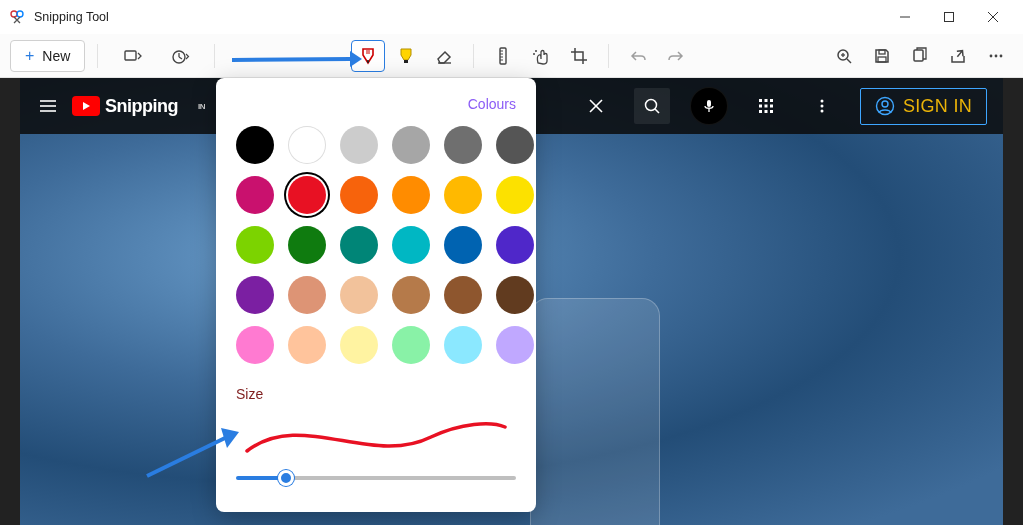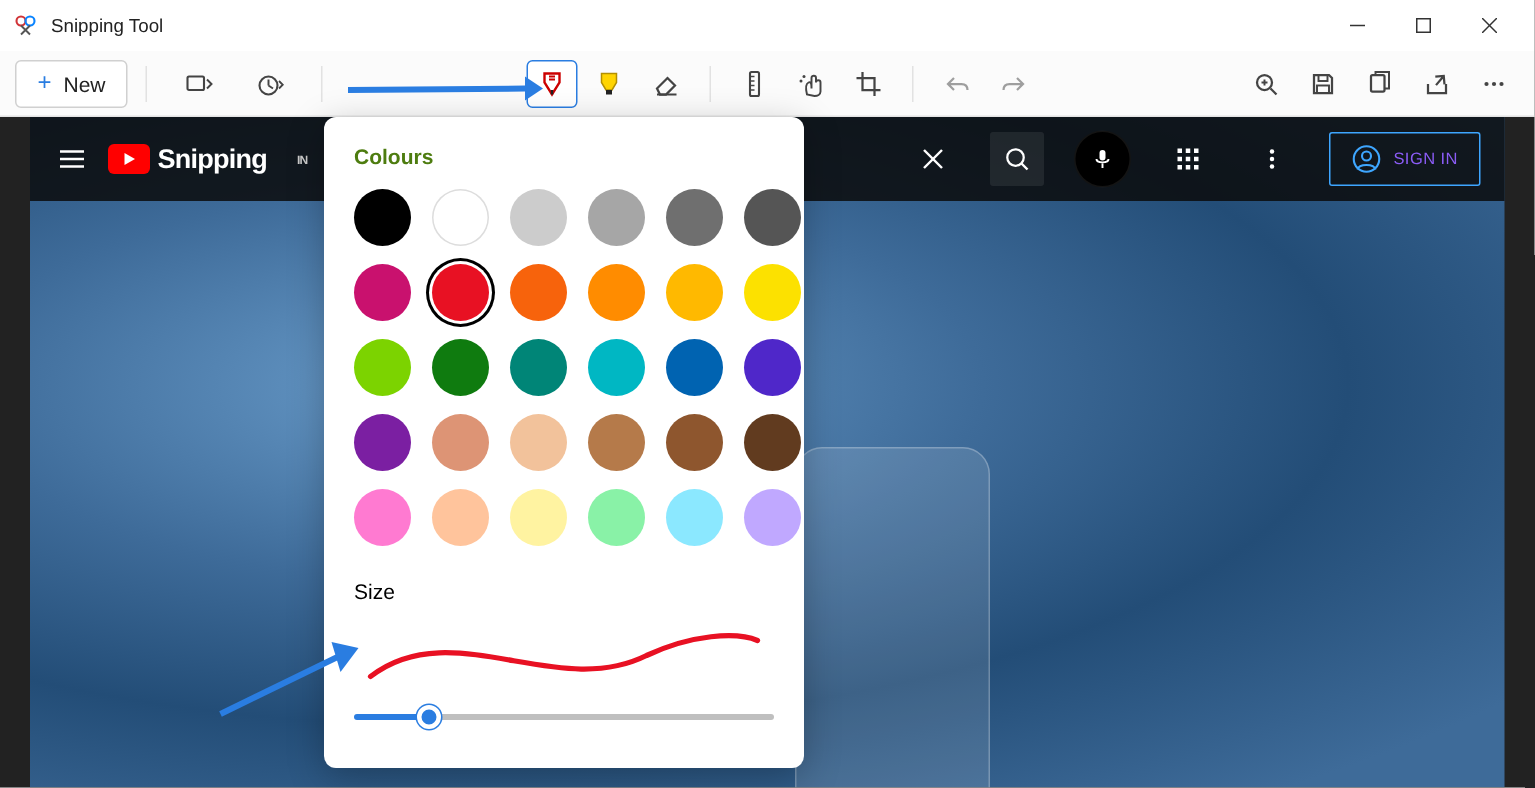--- a/index.html
+++ b/index.html
@@ -87,48 +87,48 @@
     display:flex;align-items:center;justify-content:center;
   }
   .yt-ctry { font-size:8px; color:#ccc; align-self:flex-start; margin-top:6px; margin-left:18px;}
   .yt-right { margin-left:auto; display:flex; align-items:center; gap:20px; color:#fff;}
   .yt-circle {
     width:38px;height:38px;border-radius:50%;background:#000; display:flex;align-items:center;justify-content:center;
     border:1px solid rgba(255,255,255,0.08);
   }
   .yt-icon { width:36px;height:36px; display:flex;align-items:center;justify-content:center;}
   .yt-signin {
-    border:1px solid #3ea6ff; color:#8b5cf6; padding:7px 14px;
-    display:flex; align-items:center; gap:8px; font-size:11px; font-weight:500;
+    border:1px solid #3ea6ff; color:#eab308; padding:7px 14px;
+    display:flex; align-items:center; gap:8px; font-size:18px; font-weight:500;
     border-radius:2px; letter-spacing:0.3px;
   }
   .popup {
     position:absolute;
     left:216px;
     top:78px;
     width: 320px;
     background:#fff;
     border-radius:8px;
     box-shadow:0 6px 24px rgba(0,0,0,0.25);
     padding: 18px 20px 22px 20px;
     z-index:20;
   }
-  .popup-heading { font-size:14px; font-weight:700; color:#4d7c0f; margin-bottom:14px; }
+  .popup-heading { font-size:14px; font-weight:400; color:#8b5cf6; margin-bottom:14px;text-align:right; }
   .color-grid {
     display:grid;
     grid-template-columns:repeat(6,38px);
     grid-auto-rows:38px;
     gap:12px 14px;
     margin-bottom: 22px;
   }
   .swatch {
     width:38px;height:38px;border-radius:50%;
   }
   .swatch.selected { box-shadow: 0 0 0 2px #fff, 0 0 0 4px #000; }
-  .size-label { font-size:14px; color:#000000; margin-bottom:10px; }
+  .size-label { font-size:14px; color:#7f1d1d; margin-bottom:10px; }
   .size-preview { width:100%; height:48px; display:flex; align-items:center; justify-content:center; }
   .slider-row { display:flex; align-items:center; height:24px; position:relative; margin-top:6px;}
   .slider-fill { height:4px; border-radius:4px; background:#2a7de1; width:18%; }
   .slider-rest { height:4px; border-radius:4px; background:#bfbfbf; flex:1; margin-left:-2px;}
   .slider-thumb {
     width:16px;height:16px;border-radius:50%;
     background:#2a7de1; position:absolute; left:18%; top:50%; transform:translate(-50%,-50%);
     border:3px solid #fff; box-shadow:0 0 0 1px #2a7de1;
   }
   .arrow1 {

